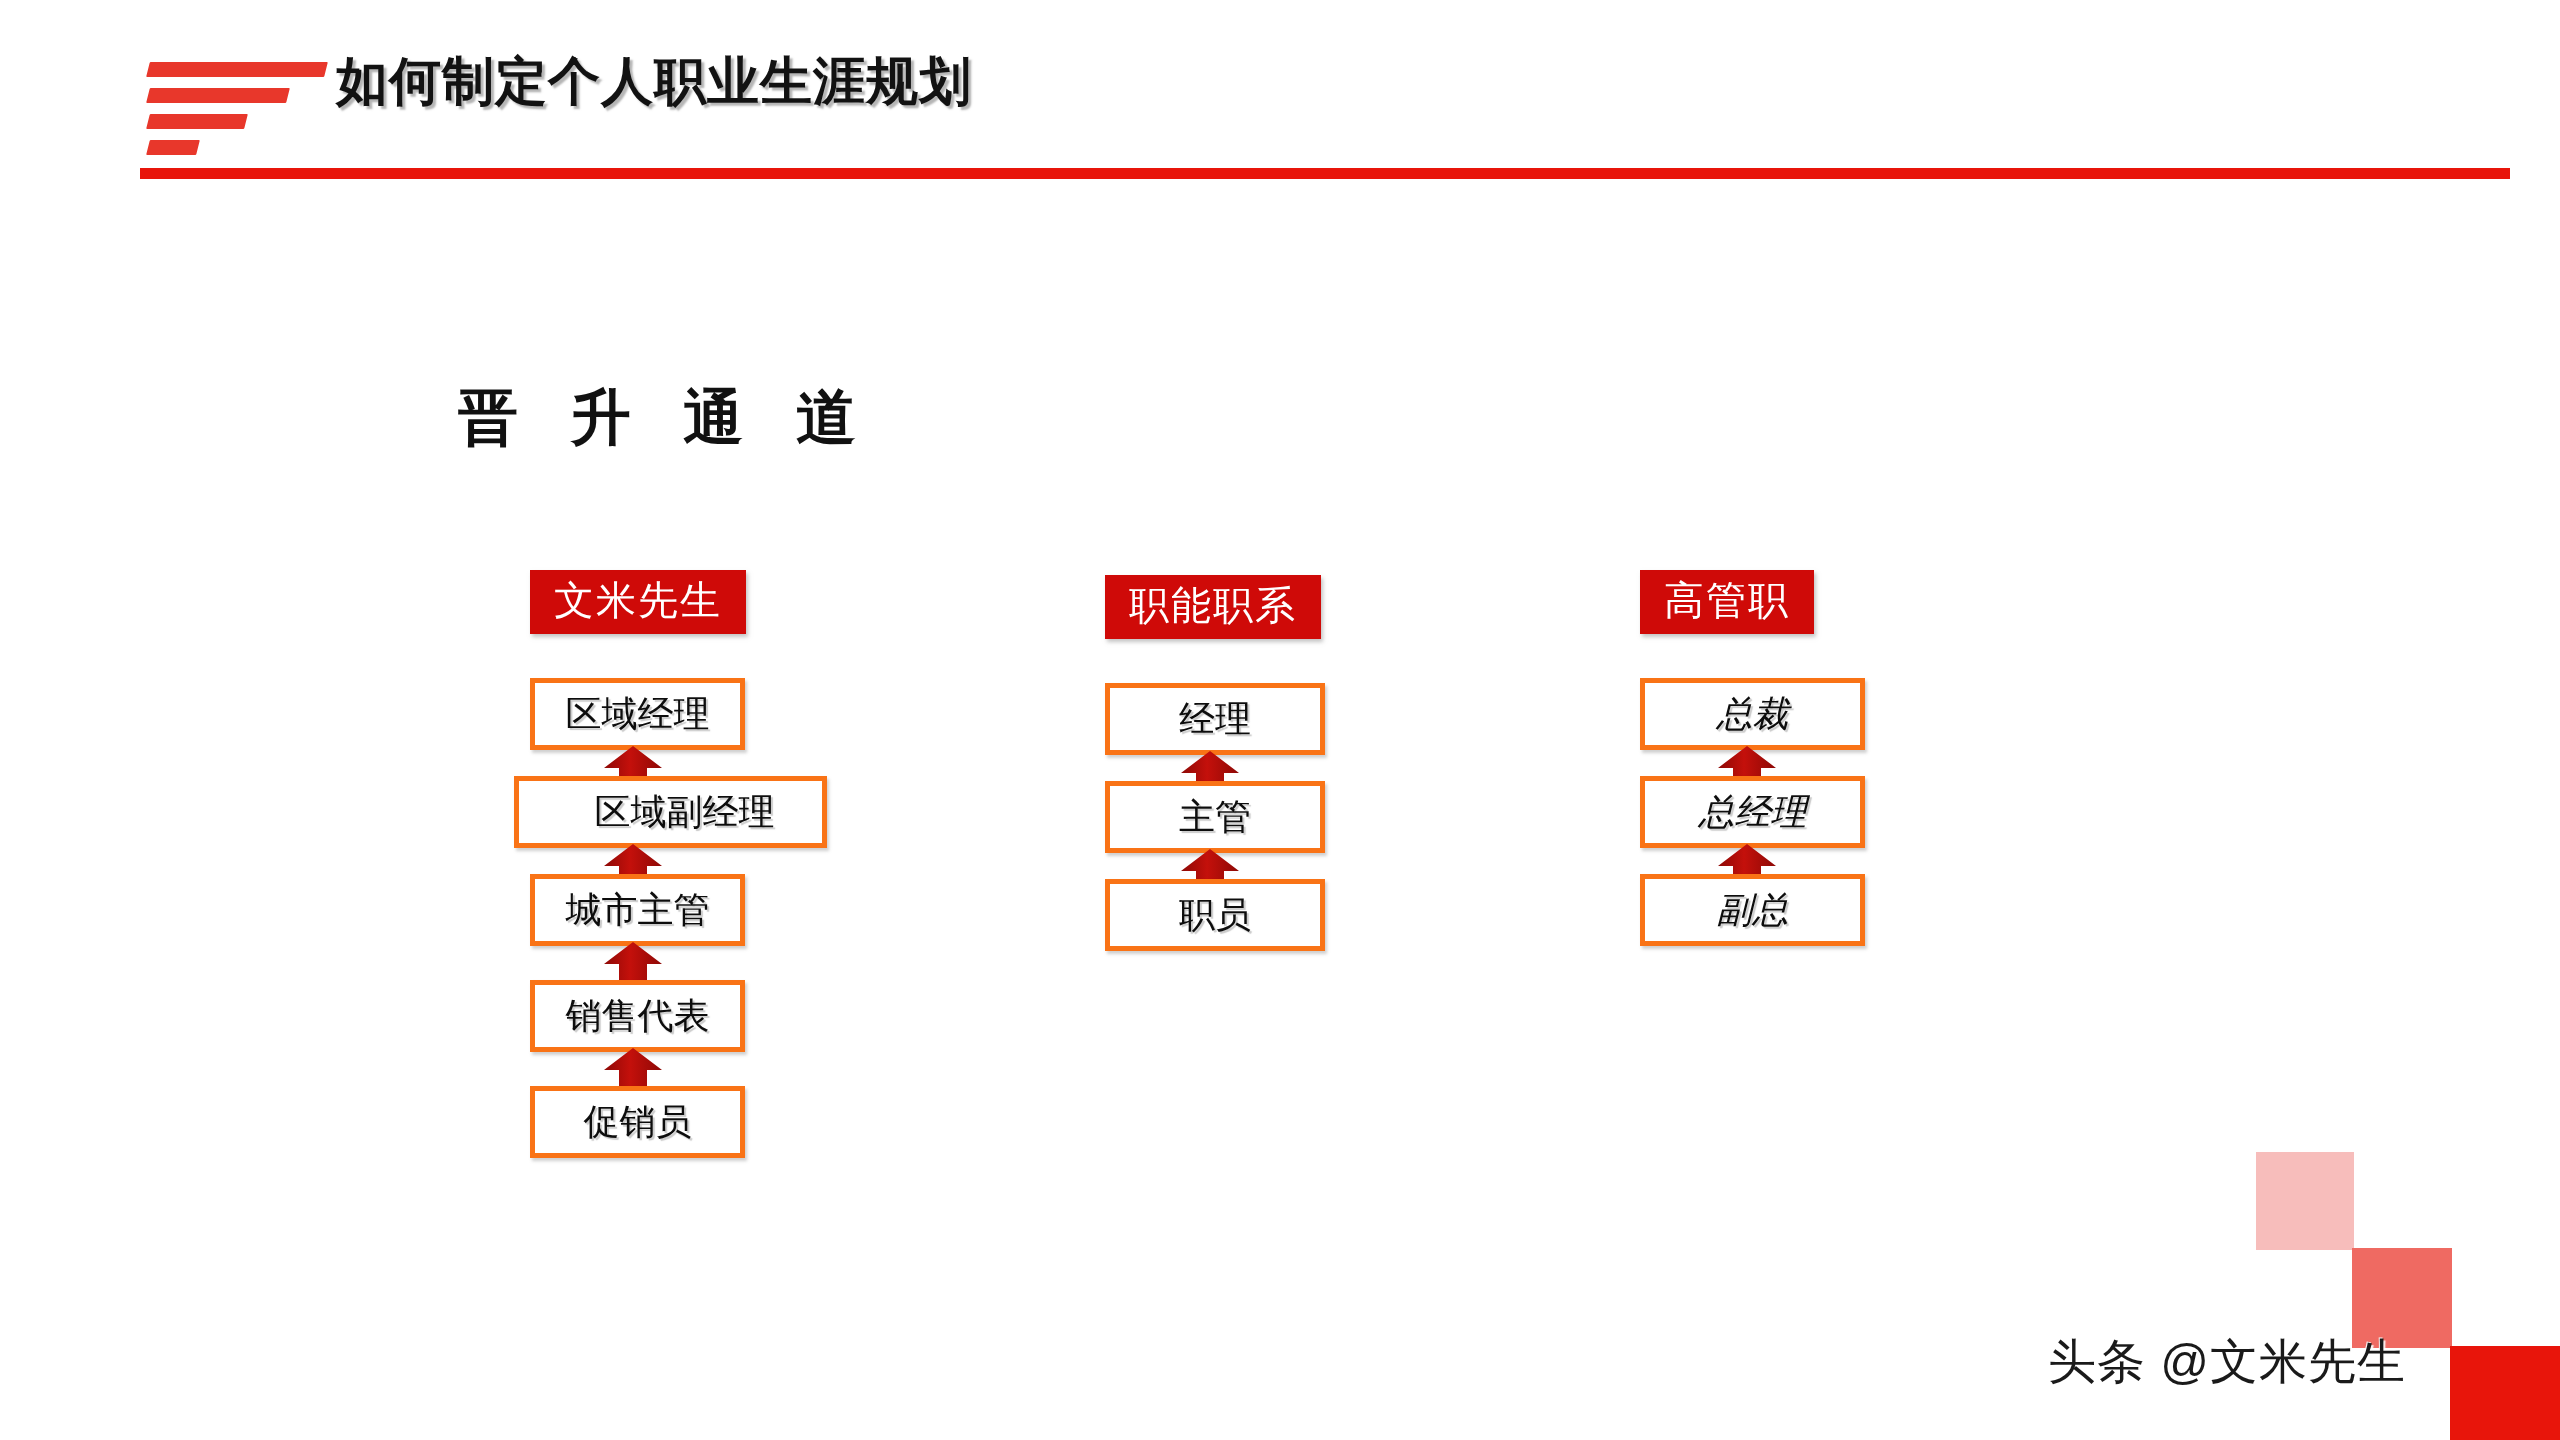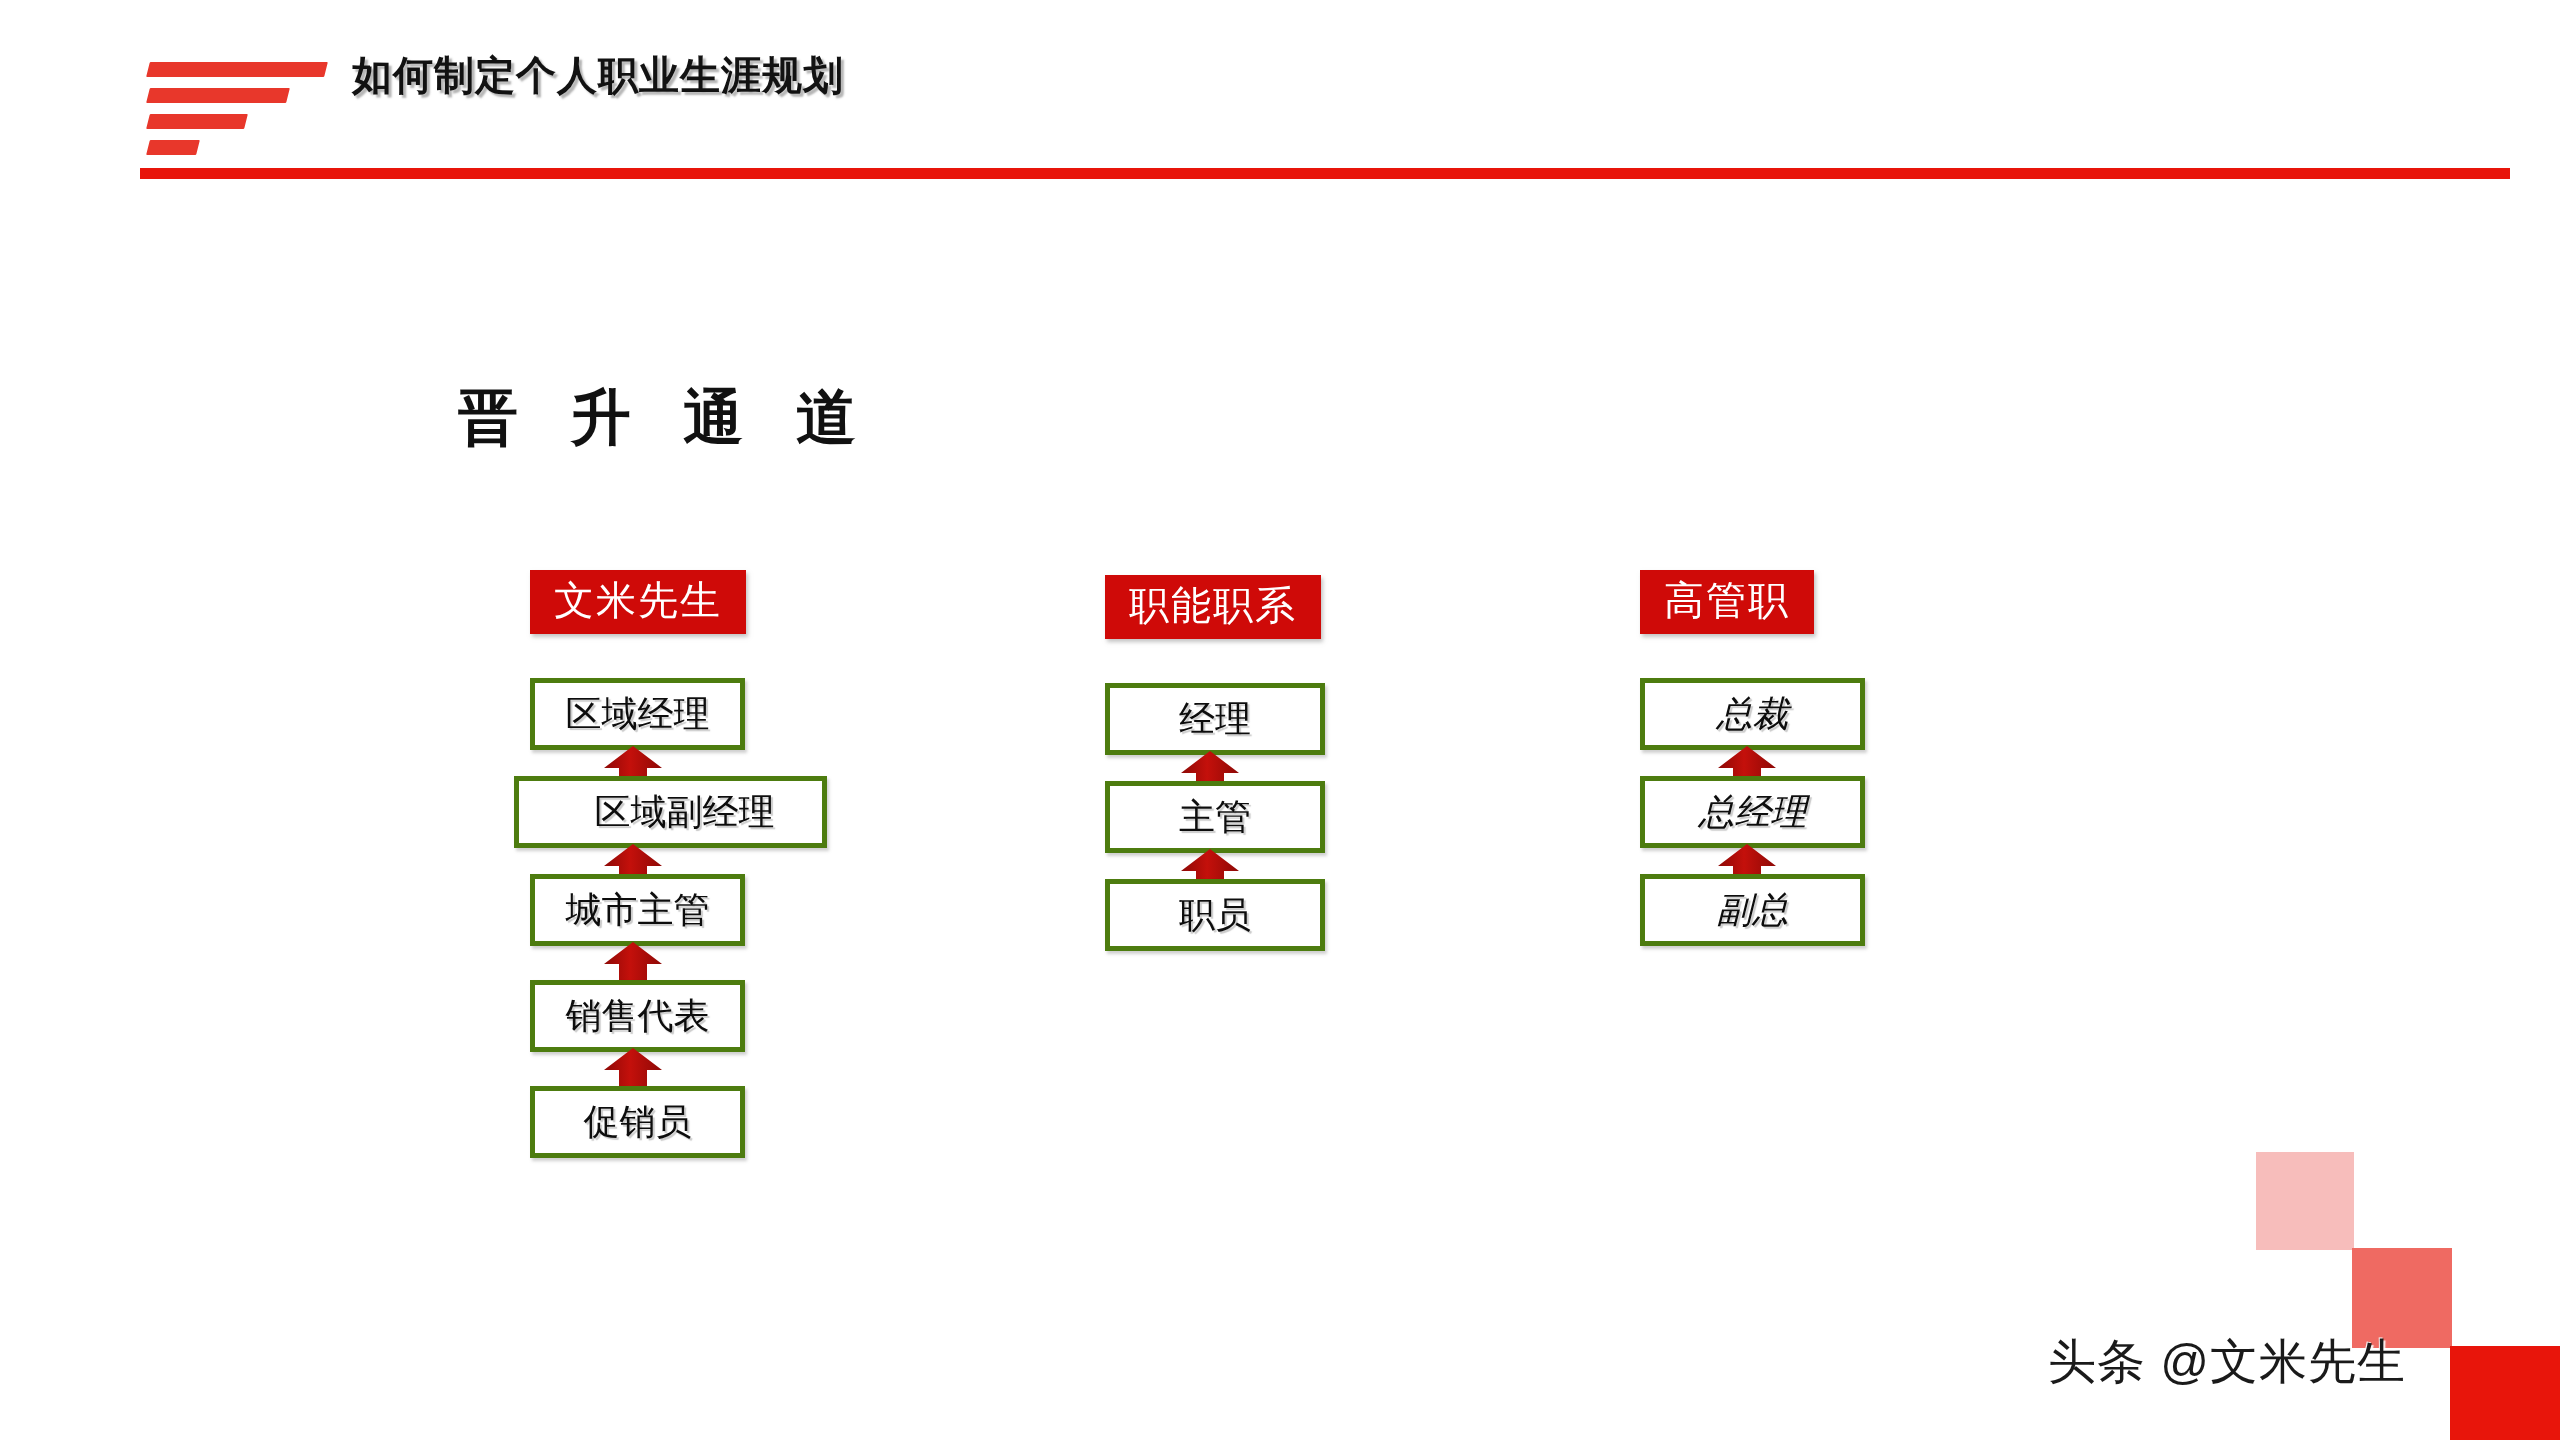--- a/index.html
+++ b/index.html
@@ -39,23 +39,23 @@
     background: #e8372b;
     border-radius: 1px;
   }
   #brand-logo .bar.b1 { top: 0px;  width: 178px; transform: skewX(-14deg); }
   #brand-logo .bar.b2 { top: 26px; width: 140px; transform: skewX(-14deg); }
   #brand-logo .bar.b3 { top: 52px; width: 98px;  transform: skewX(-14deg); }
   #brand-logo .bar.b4 { top: 78px; width: 50px;  transform: skewX(-14deg); }
 
   #slide-title {
     position: absolute;
-    left: 352px;
+    left: 336px;
     top: 55px;
-    font-size: 40px;
+    font-size: 52px;
     font-weight: bold;
     color: #121212;
     letter-spacing: 1px;
     line-height: 1;
     white-space: nowrap;
     text-shadow: 3px 3px 2px rgba(120,120,120,0.55);
   }
 
   #header-rule {
     position: absolute;
@@ -104,21 +104,21 @@
     margin-top: 44px;
   }
 
   .step-row {
     position: relative;
     display: flex;
     justify-content: flex-start;
   }
 
   .step-box {
-    border: 5px solid #4d7c0f;
+    border: 5px solid #f97316;
     background: #ffffff;
     height: 62px;
     display: flex;
     align-items: center;
     justify-content: center;
     font-size: 36px;
     color: #0d0d0d;
     white-space: nowrap;
     box-shadow: 2px 3px 3px rgba(150,150,150,0.45);
   }

